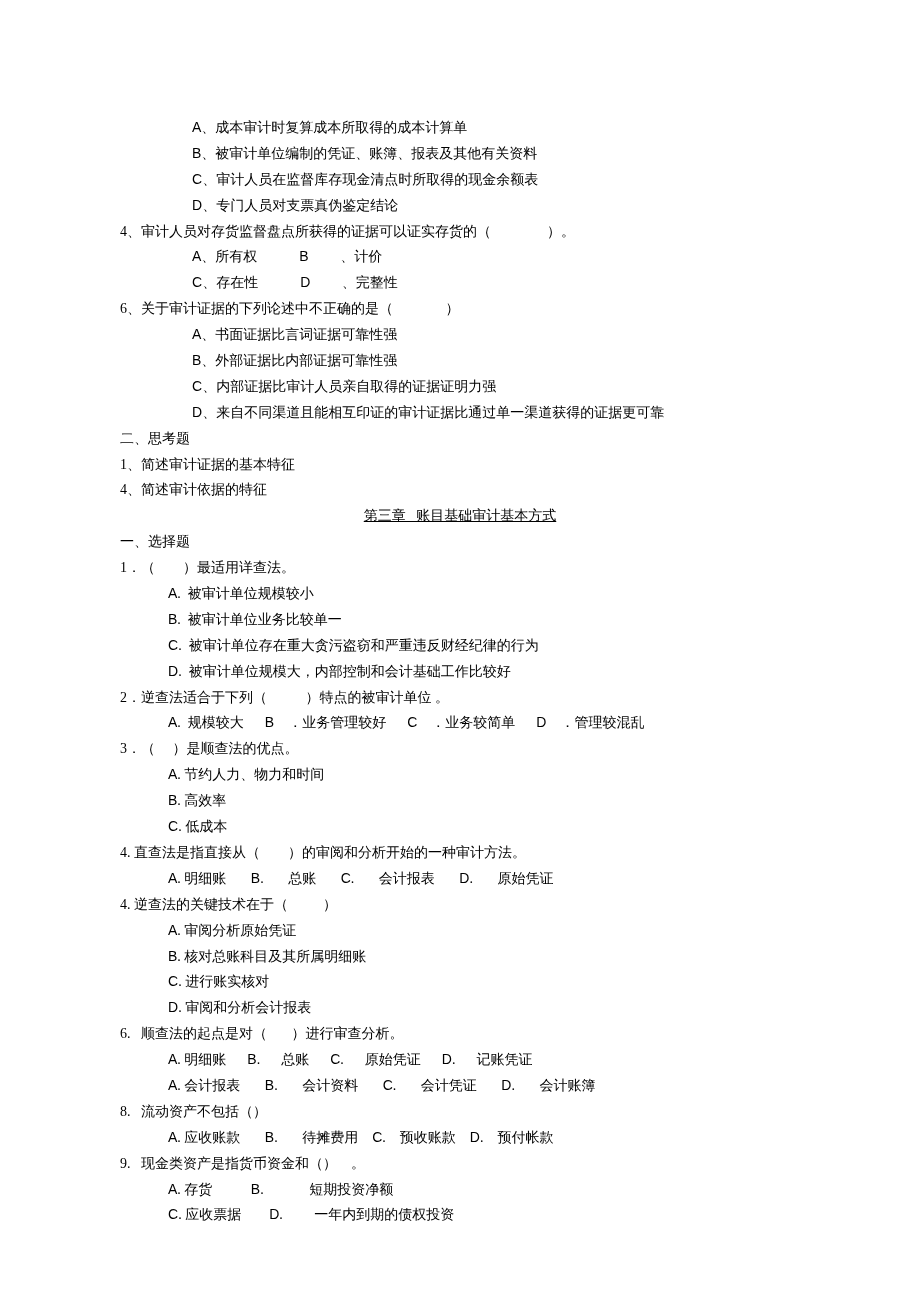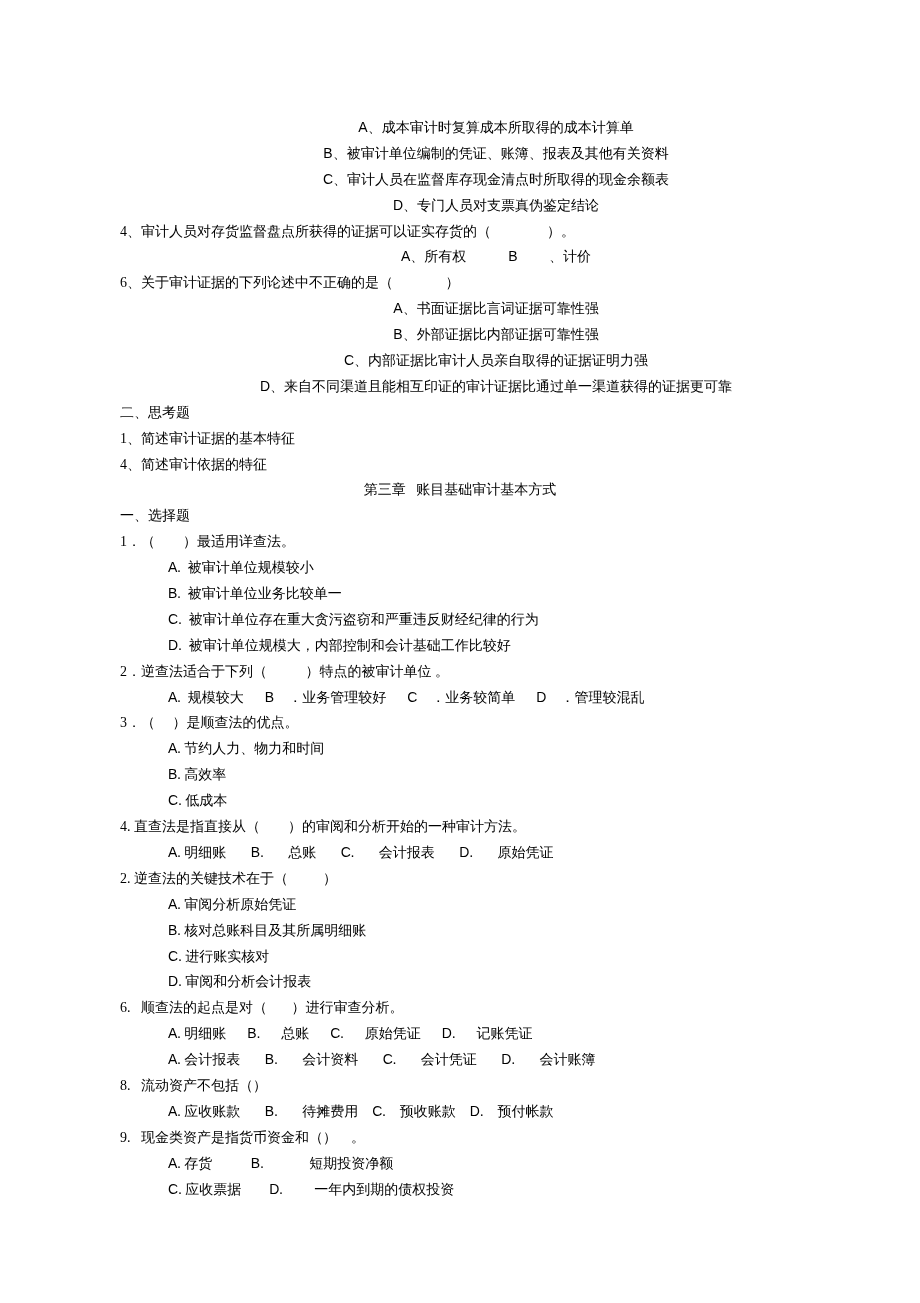--- a/index.html
+++ b/index.html
@@ -7,34 +7,35 @@
       font-family: "SimSun", "宋体", serif;
       font-size: 14px;
       line-height: 1.85;
       color: #000;
       background: #fff;
       padding: 115px 120px 60px 120px;
       width: 920px;
     }
     .line { white-space: pre; }
     .indent-1 { padding-left: 48px; }
-    .indent-2 { padding-left: 72px; text-align: center; }
-    .chapter-title { text-align: center; padding-left: 0; }
+    .indent-2 { padding-left: 72px; }
+    .chapter-title { text-align: center; padding-left: 0; text-decoration: underline; }
     .latin { font-family: Arial, "Helvetica", sans-serif; }
   </style>
 </head>
 <body>
 
 <div id="content">
     <div class="line indent-2"><span class="latin">A</span>、成本审计时复算成本所取得的成本计算单</div>
     <div class="line indent-2"><span class="latin">B</span>、被审计单位编制的凭证、账簿、报表及其他有关资料</div>
     <div class="line indent-2"><span class="latin">C</span>、审计人员在监督库存现金清点时所取得的现金余额表</div>
     <div class="line indent-2"><span class="latin">D</span>、专门人员对支票真伪鉴定结论</div>
     <div class="line ">4、审计人员对存货监督盘点所获得的证据可以证实存货的（                ）。</div>
     <div class="line indent-2"><span class="latin">A</span>、所有权            <span class="latin">B</span>         、计价</div>
+    <div class="line indent-2"><span class="latin">C</span>、存在性            <span class="latin">D</span>         、完整性</div>
     <div class="line ">6、关于审计证据的下列论述中不正确的是（               ）</div>
     <div class="line indent-2"><span class="latin">A</span>、书面证据比言词证据可靠性强</div>
     <div class="line indent-2"><span class="latin">B</span>、外部证据比内部证据可靠性强</div>
     <div class="line indent-2"><span class="latin">C</span>、内部证据比审计人员亲自取得的证据证明力强</div>
     <div class="line indent-2"><span class="latin">D</span>、来自不同渠道且能相互印证的审计证据比通过单一渠道获得的证据更可靠</div>
     <div class="line ">二、思考题</div>
     <div class="line ">1、简述审计证据的基本特征</div>
     <div class="line ">4、简述审计依据的特征</div>
     <div class="line chapter-title">第三章   账目基础审计基本方式</div>
     <div class="line ">一、选择题</div>
@@ -44,21 +45,21 @@
     <div class="line indent-1"><span class="latin">C</span>.  被审计单位存在重大贪污盗窃和严重违反财经纪律的行为</div>
     <div class="line indent-1"><span class="latin">D</span>.  被审计单位规模大，内部控制和会计基础工作比较好</div>
     <div class="line ">2．逆查法适合于下列（           ）特点的被审计单位 。</div>
     <div class="line indent-1"><span class="latin">A</span>.  规模较大      <span class="latin">B</span>    ．业务管理较好      <span class="latin">C</span>    ．业务较简单      <span class="latin">D</span>    ．管理较混乱</div>
     <div class="line ">3．（     ）是顺查法的优点。</div>
     <div class="line indent-1"><span class="latin">A</span>. 节约人力、物力和时间</div>
     <div class="line indent-1"><span class="latin">B</span>. 高效率</div>
     <div class="line indent-1"><span class="latin">C</span>. 低成本</div>
     <div class="line ">4. 直查法是指直接从（        ）的审阅和分析开始的一种审计方法。</div>
     <div class="line indent-1"><span class="latin">A</span>. 明细账       <span class="latin">B</span>.       总账       <span class="latin">C</span>.       会计报表       <span class="latin">D</span>.       原始凭证</div>
-    <div class="line ">2. 逆查法的关键技术在于（          ）</div>
+    <div class="line ">4. 逆查法的关键技术在于（          ）</div>
     <div class="line indent-1"><span class="latin">A</span>. 审阅分析原始凭证</div>
     <div class="line indent-1"><span class="latin">B</span>. 核对总账科目及其所属明细账</div>
     <div class="line indent-1"><span class="latin">C</span>. 进行账实核对</div>
     <div class="line indent-1"><span class="latin">D</span>. 审阅和分析会计报表</div>
     <div class="line ">6.   顺查法的起点是对（       ）进行审查分析。</div>
     <div class="line indent-1"><span class="latin">A</span>. 明细账      <span class="latin">B</span>.      总账      <span class="latin">C</span>.      原始凭证      <span class="latin">D</span>.      记账凭证</div>
     <div class="line indent-1"><span class="latin">A</span>. 会计报表       <span class="latin">B</span>.       会计资料       <span class="latin">C</span>.       会计凭证       <span class="latin">D</span>.       会计账簿</div>
     <div class="line ">8.   流动资产不包括（）</div>
     <div class="line indent-1"><span class="latin">A</span>. 应收账款       <span class="latin">B</span>.       待摊费用    <span class="latin">C</span>.    预收账款    <span class="latin">D</span>.    预付帐款</div>
     <div class="line ">9.   现金类资产是指货币资金和（）    。</div>

